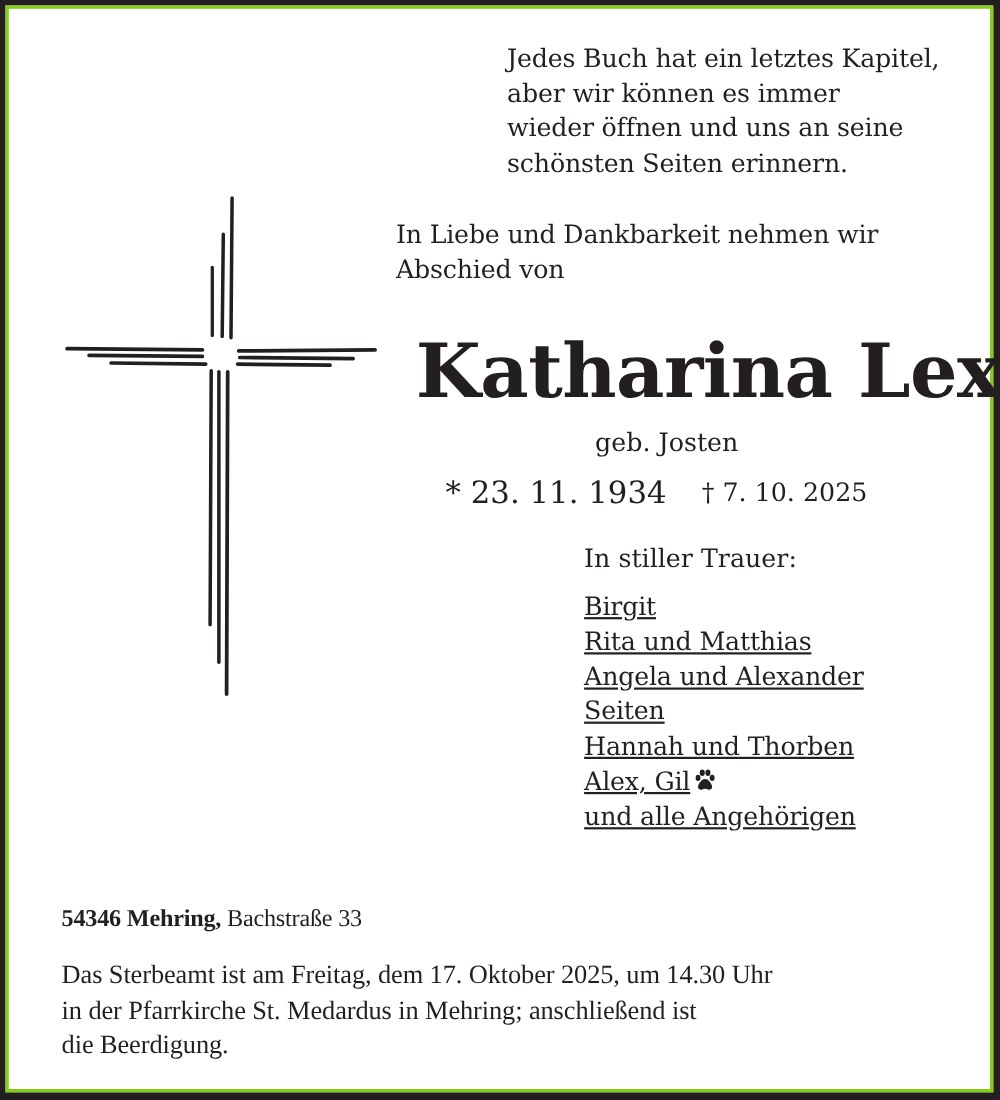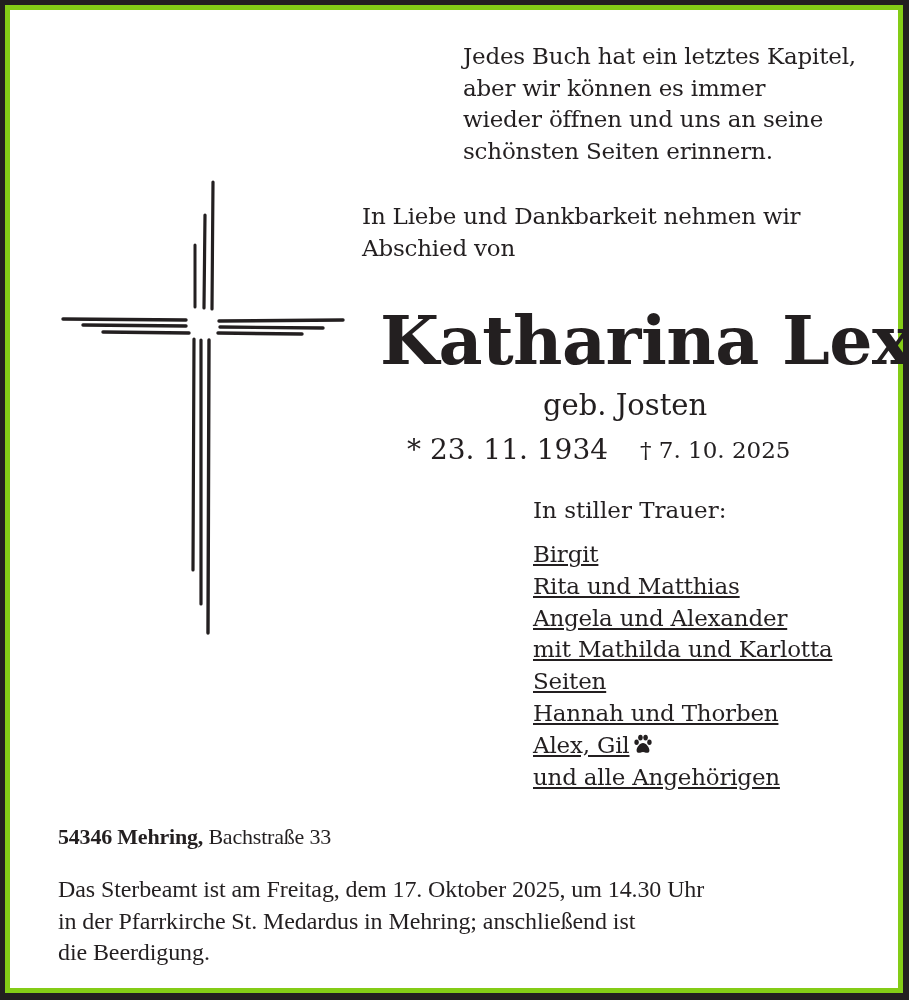--- a/index.html
+++ b/index.html
@@ -15,21 +15,21 @@
       font-family: "DejaVu Serif", "Liberation Serif", serif;
       color: #231f20;
     }
     .sheet {
       position: absolute;
       left: 5px;
       top: 5px;
       width: 898px;
       height: 988px;
       background: #ffffff;
-      border: 5px solid #84cc16;
+      border: 3px solid #84cc16;
       box-sizing: border-box;
     }
     .abs { position: absolute; white-space: nowrap; }
 
     .motto {
       left: 453px;
       top: 31px;
       font-size: 23px;
       line-height: 31.5px;
       letter-spacing: -0.2px;
@@ -50,21 +50,21 @@
       top: 290px;
       font-size: 68px;
       font-weight: bold;
       letter-spacing: -0.5px;
       line-height: 80px;
       font-family: "DejaVu Serif", serif;
     }
     .maiden {
       left: 533px;
       top: 378px;
-      font-size: 29px;
+      font-size: 23px;
       line-height: 34px;
     }
     .birth {
       left: 397px;
       top: 423px;
       font-size: 28px;
       line-height: 34px;
     }
     .death {
       left: 630px;
@@ -157,21 +157,20 @@
   <div class="abs name">Katharina Lex</div>
   <div class="abs maiden">geb. Josten</div>
   <div class="abs birth">* 23. 11. 1934</div>
   <div class="abs death">† 7. 10. 2025</div>
 
   <div class="abs mourn-head">In stiller Trauer:</div>
   <div class="abs mourners">
     <div>Birgit</div>
     <div>Rita und Matthias</div>
     <div>Angela und Alexander</div>
-    <div>mit Mathilda und Karlotta</div>
     <div>Seiten</div>
     <div>Hannah und Thorben</div>
     <div><span>Alex, Gil</span><svg class="paw" viewBox="0 0 24 24" xmlns="http://www.w3.org/2000/svg">
           <g fill="#231f20">
             <ellipse cx="5" cy="10" rx="2.4" ry="3"></ellipse>
             <ellipse cx="9.2" cy="5" rx="2.5" ry="3.2"></ellipse>
             <ellipse cx="14.8" cy="5" rx="2.5" ry="3.2"></ellipse>
             <ellipse cx="19" cy="10" rx="2.4" ry="3"></ellipse>
             <path d="M12 11c-3.5 0-7 5-7 8 0 2.5 2.5 3 4 2.5 1.2-.4 2-.8 3-.8s1.8.4 3 .8c1.5.5 4 0 4-2.5 0-3-3.5-8-7-8z"></path>
           </g>

